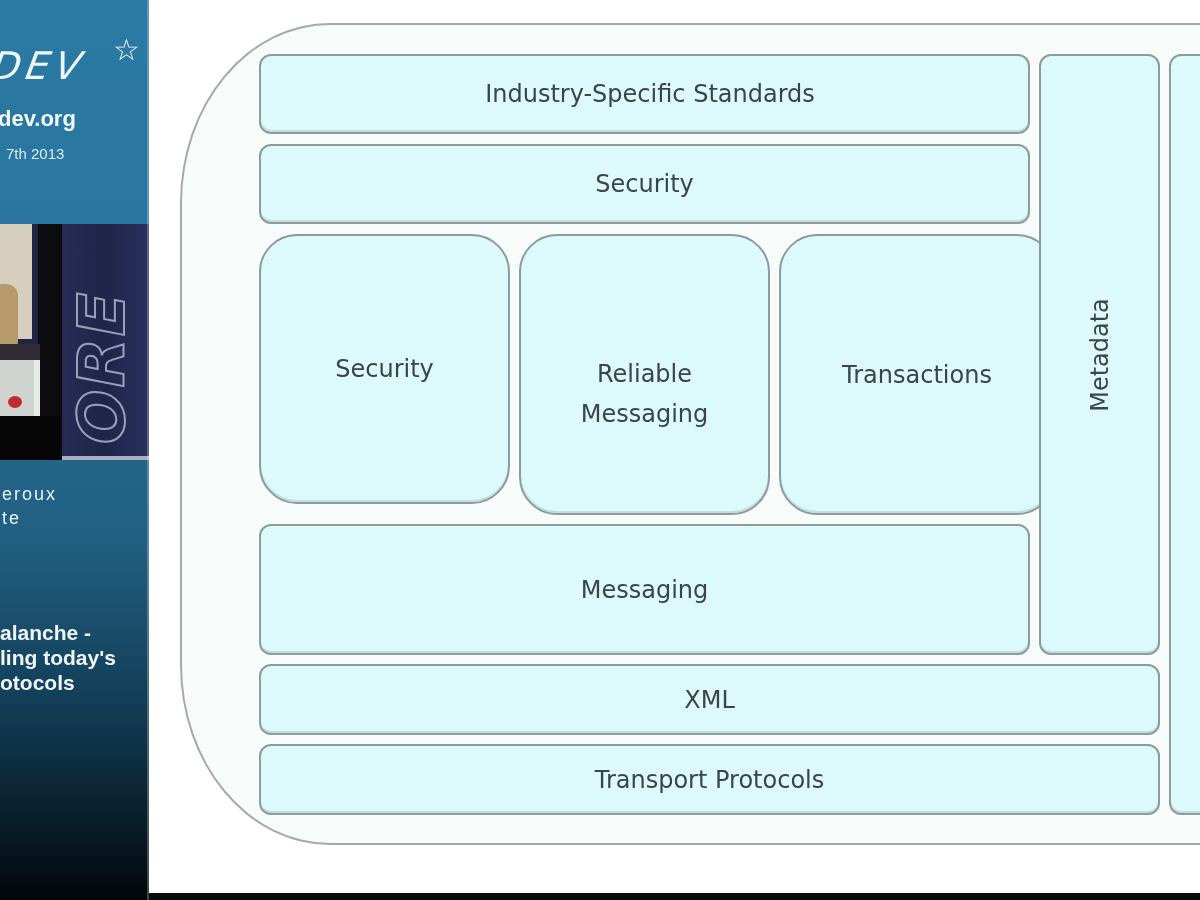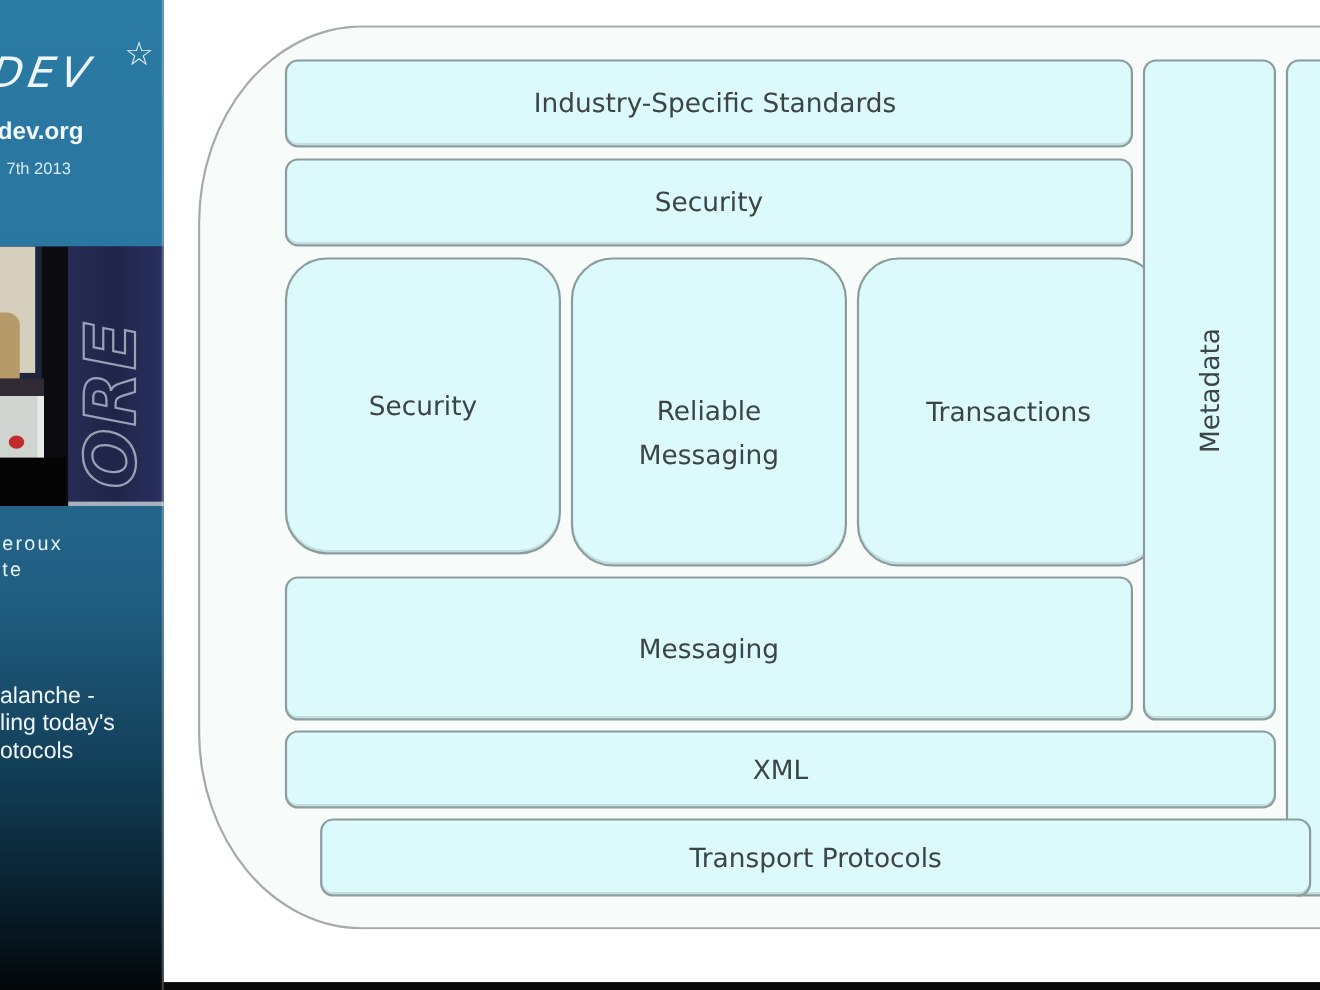--- a/index.html
+++ b/index.html
@@ -52,21 +52,21 @@
     }
     .video-frame .floor { position: absolute; left: 62px; top: 232px; width: 87px; height: 4px; background: #a8b0c0; }
     .speaker-name, .speaker-org {
       position: absolute; left: 2px; font-size: 18px; letter-spacing: 2px; color: #e8f4fa;
       font-family: "Liberation Sans", sans-serif;
     }
     .speaker-name { top: 484px; }
     .speaker-org { top: 508px; }
     .talk-title {
       position: absolute; left: 0px; top: 620px; font-size: 21px; line-height: 25px; color: #eef6fb;
-      font-family: "Liberation Sans", sans-serif; white-space: pre;
+      font-family: "Liberation Sans", sans-serif; white-space: pre; font-weight: bold;
     }
     .sidebar-edge { position: absolute; left: 147px; top: 0; width: 2px; height: 900px; background: rgba(255,255,255,0.25); }
 
     
     .slide {
       position: absolute; left: 149px; top: 0; width: 1051px; height: 893px;
       background: #ffffff;
     }
     .bottom-bar { position: absolute; left: 149px; top: 893px; width: 1051px; height: 7px; background: #0a0a0a; }
 
@@ -142,15 +142,15 @@
 <div class="box" style="left:259px; top:524px; width:771px; height:131px;">
   <span class="label">Messaging</span>
 </div>
 <div class="box" style="left:1039px; top:54px; width:121px; height:601px;">
   <span class="label vertical-label">Metadata</span>
 </div>
 <div class="box" style="left:1169px; top:54px; width:60px; height:761px;"></div>
 <div class="box" style="left:259px; top:664px; width:901px; height:71px;">
   <span class="label">XML</span>
 </div>
-<div class="box" style="left:259px; top:744px; width:901px; height:71px;margin-left:32px;">
+<div class="box" style="left:259px; top:744px; width:901px; height:71px;">
   <span class="label">Transport Protocols</span>
 </div>
 
 </body></html>

